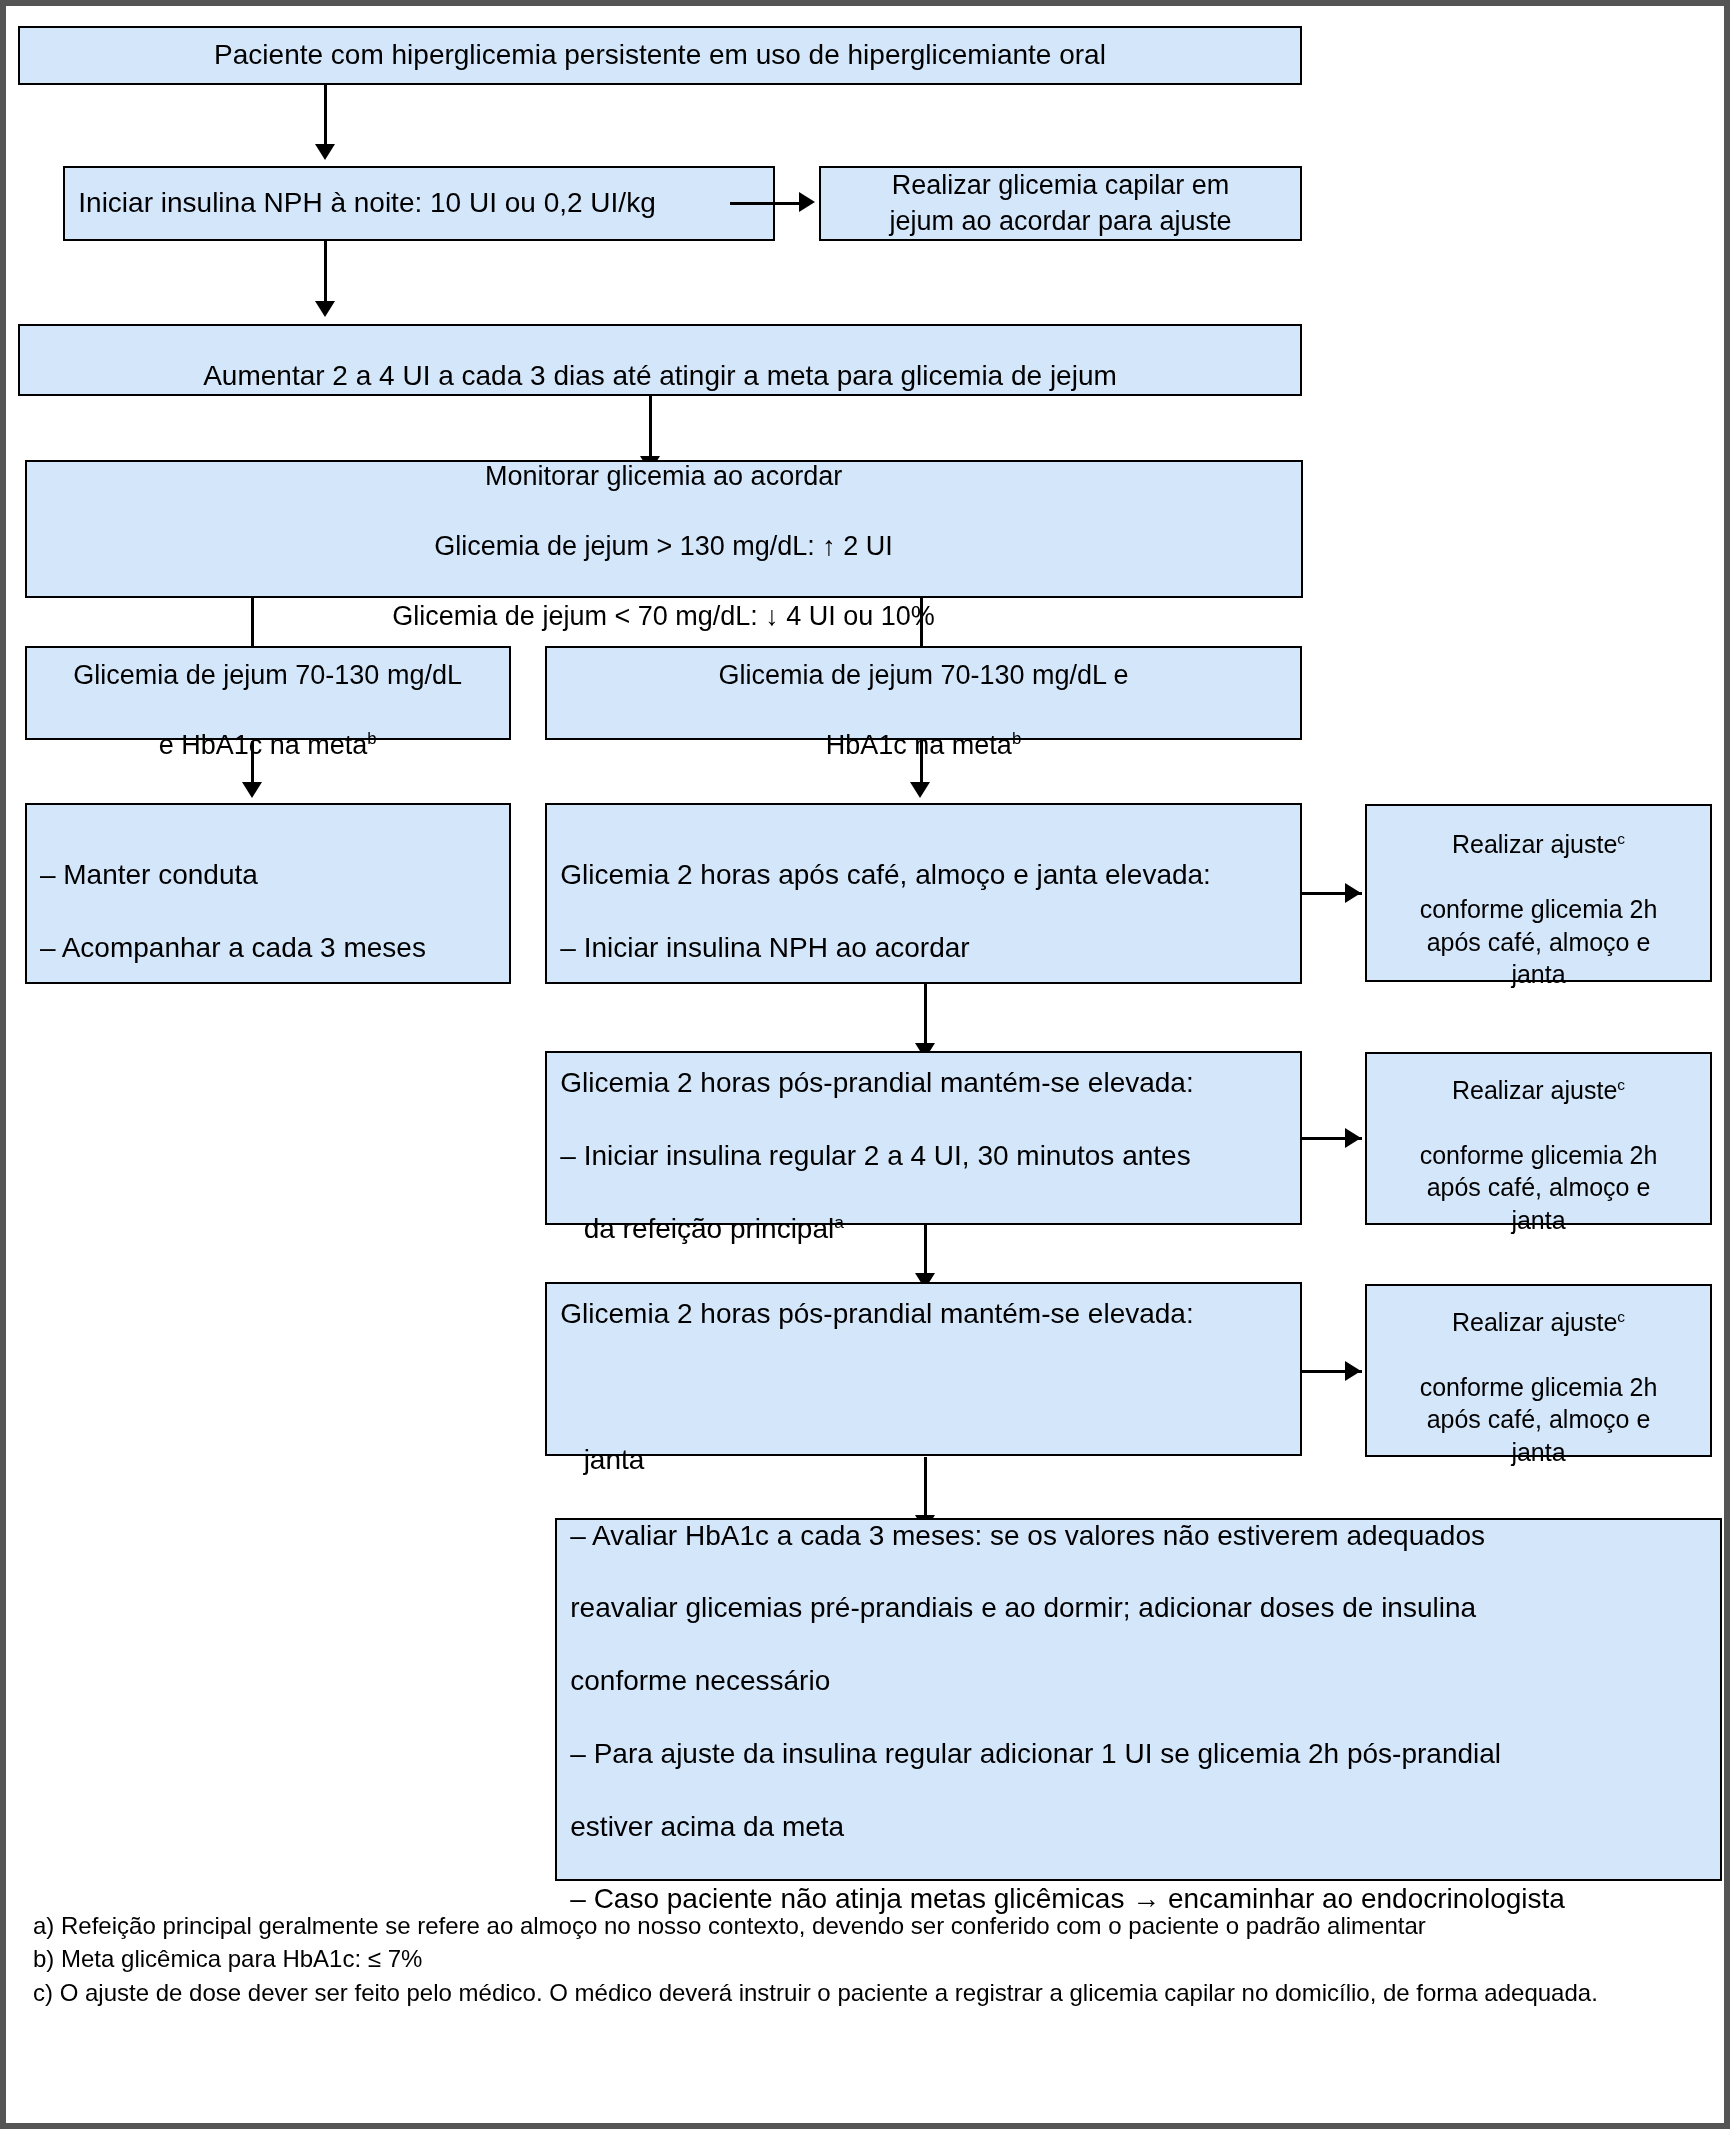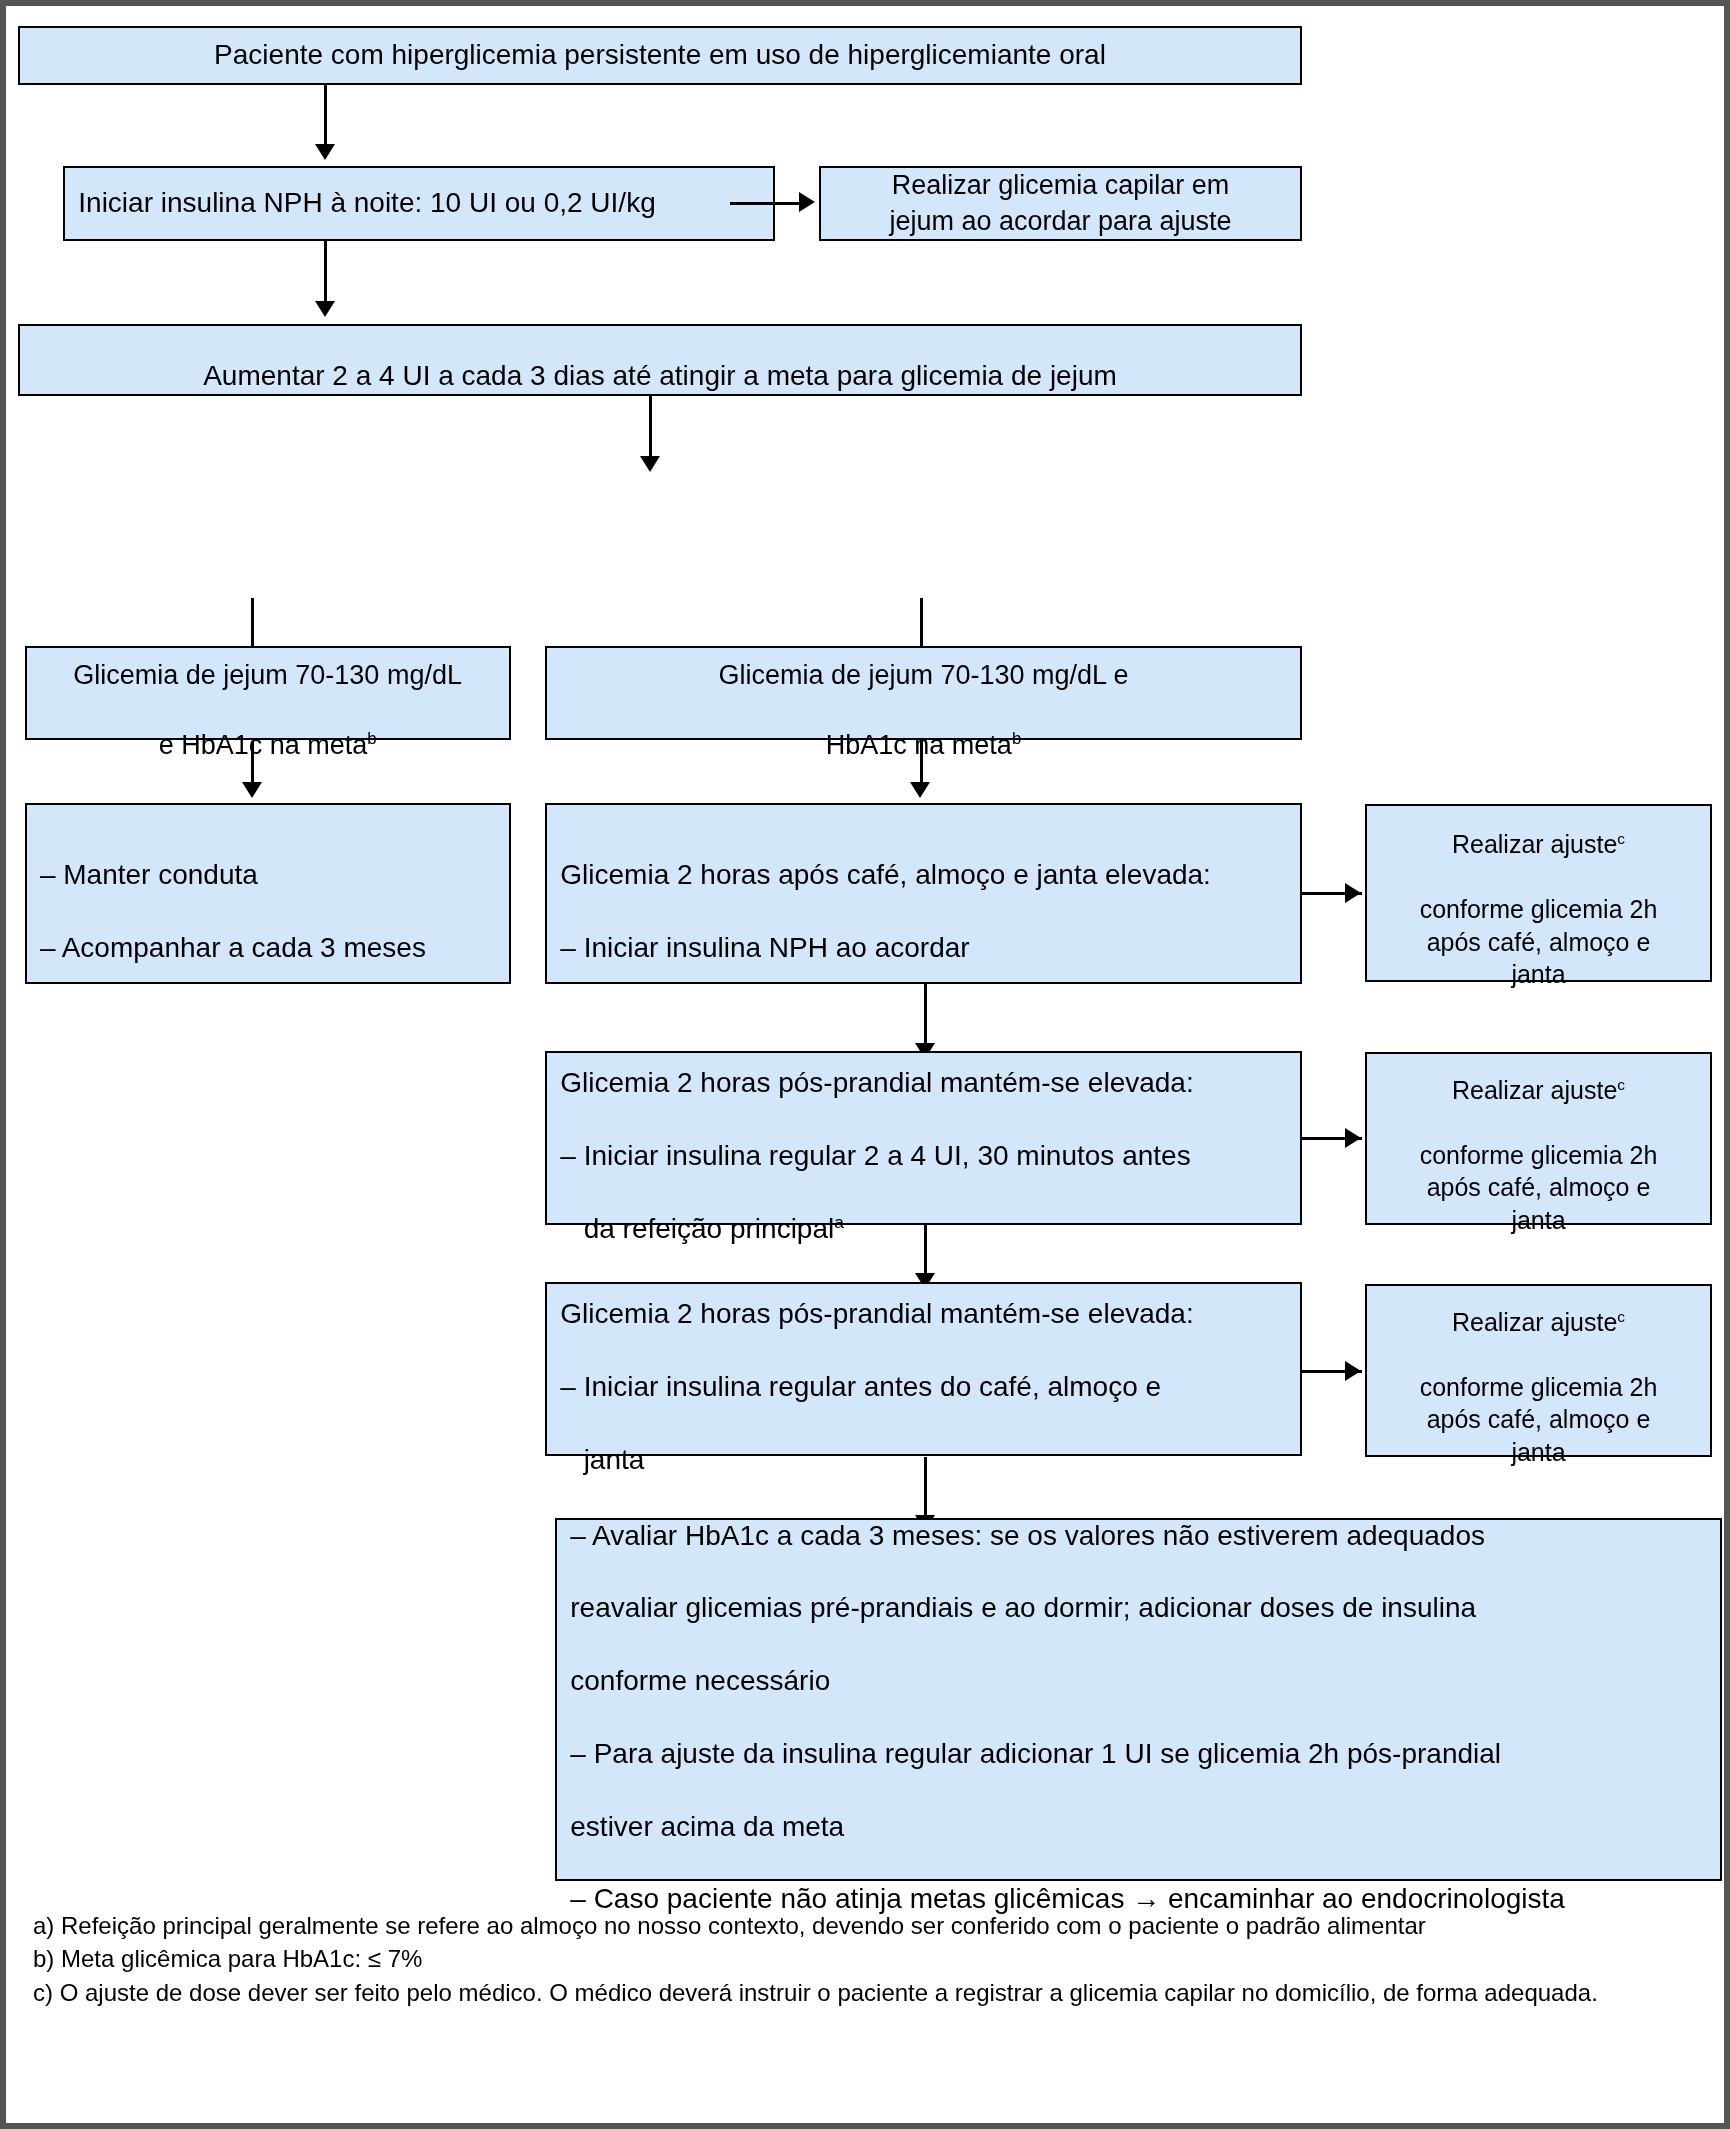--- a/index.html
+++ b/index.html
@@ -113,20 +113,27 @@
     <div class="vline" style="left:318px; top:234px; height:67px;"></div>
     <div class="arrow-down" style="left:309px; top:295px;"></div>
 
     <div class="box center f42" style="left:12px; top:318px; width:1284px; height:72px;align-items:flex-end;">
       <span class="txt">Aumentar 2 a 4 UI a cada 3 dias até atingir a meta para glicemia de jejum</span>
     </div>
 
     <div class="vline" style="left:643px; top:390px; height:65px;"></div>
     <div class="arrow-down" style="left:634px; top:450px;"></div>
 
+    <div class="box center f40" style="left:18.6px; top:454px; width:1278px; height:138px;">
+      <span class="txt">
+        <span>Monitorar glicemia ao acordar</span><br>
+        <span>Glicemia de jejum &gt; 130 mg/dL:  ↑ 2 UI</span><br>
+        <span>Glicemia de jejum &lt; 70 mg/dL:  ↓ 4 UI ou 10%</span>
+      </span>
+    </div>
 
     <div class="vline" style="left:245px; top:592px; height:48px;"></div>
     <div class="vline" style="left:914px; top:592px; height:48px;"></div>
 
     <div class="box center f40" style="left:18.6px; top:640px; width:486px; height:94px;">
       <span class="txt">
         <span>Glicemia de jejum 70-130 mg/dL</span><br>
         <span>e HbA1c na meta</span><sup>b</sup>
       </span>
     </div>
@@ -192,21 +199,21 @@
 janta</span>
       </span>
     </div>
 
     <div class="vline" style="left:918px; top:1219px; height:53px;"></div>
     <div class="arrow-down" style="left:909px; top:1267px;"></div>
 
     <div class="box left f42" style="left:539px; top:1276px; width:757px; height:174px;">
       <span class="txt">
         <span>Glicemia 2 horas pós-prandial mantém-se elevada:</span><br>
-        <span>– Iniciar insulina regular antes do café, almoço e</span><br>
+        <br>
         <span style="white-space:pre">   janta</span>
       </span>
     </div>
 
     <div class="hline" style="left:1296px; top:1364px; width:60px;"></div>
     <div class="arrow-right" style="left:1339px; top:1355px;"></div>
 
     <div class="box center f38" style="left:1359px; top:1278px; width:347px; height:173px;">
       <span class="txt">
         <span>Realizar ajuste</span><sup>c</sup><br>

